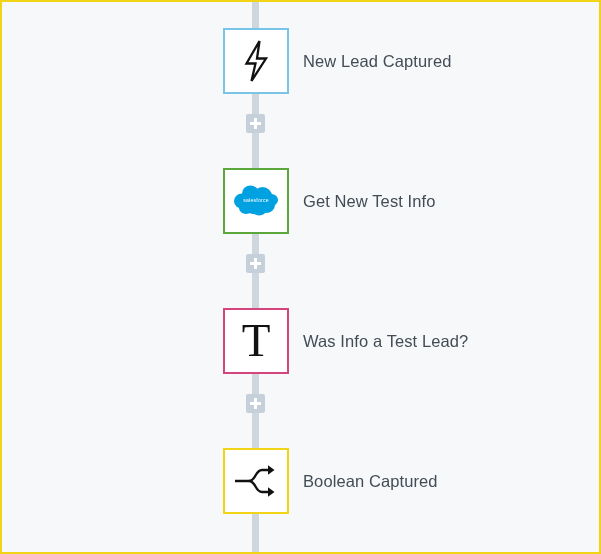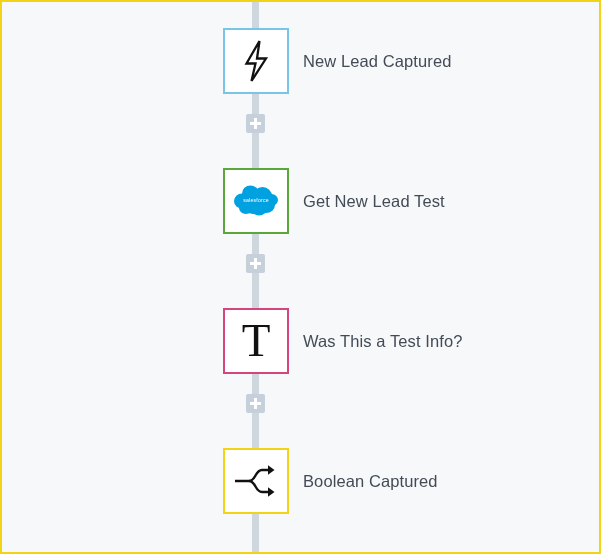--- a/index.html
+++ b/index.html
@@ -170,32 +170,32 @@
               <ellipse cx="20" cy="20.5" rx="10.5" ry="9.5"></ellipse>
               <ellipse cx="33" cy="21" rx="9" ry="8"></ellipse>
               <ellipse cx="38.5" cy="16" rx="6.5" ry="6"></ellipse>
               <ellipse cx="26" cy="25" rx="8" ry="6.5"></ellipse>
               <ellipse cx="13" cy="24" rx="7" ry="6"></ellipse>
             </g>
           </svg>
           <div class="sf-text">salesforce</div>
         </div>
       </div>
-      <div class="node-label">Get New Lead Test</div>
+      <div class="node-label">Get New Test Info</div>
     </div>
 
     <div class="add-step-button" style="top:252px;">
       <span class="plus-glyph"></span>
     </div>
 
     <div class="flow-node node-text" style="top:306px;">
       <div class="node-icon-box">
         <span class="serif-t">T</span>
       </div>
-      <div class="node-label">Was This a Test Info?</div>
+      <div class="node-label">Was Info a Test Lead?</div>
     </div>
 
     <div class="add-step-button" style="top:392px;">
       <span class="plus-glyph"></span>
     </div>
 
     <div class="flow-node node-branch" style="top:446px;">
       <div class="node-icon-box">
         <svg width="48" height="40" viewBox="0 0 48 40">
           <g fill="none" stroke="#111111" stroke-width="2.4" stroke-linecap="butt">

